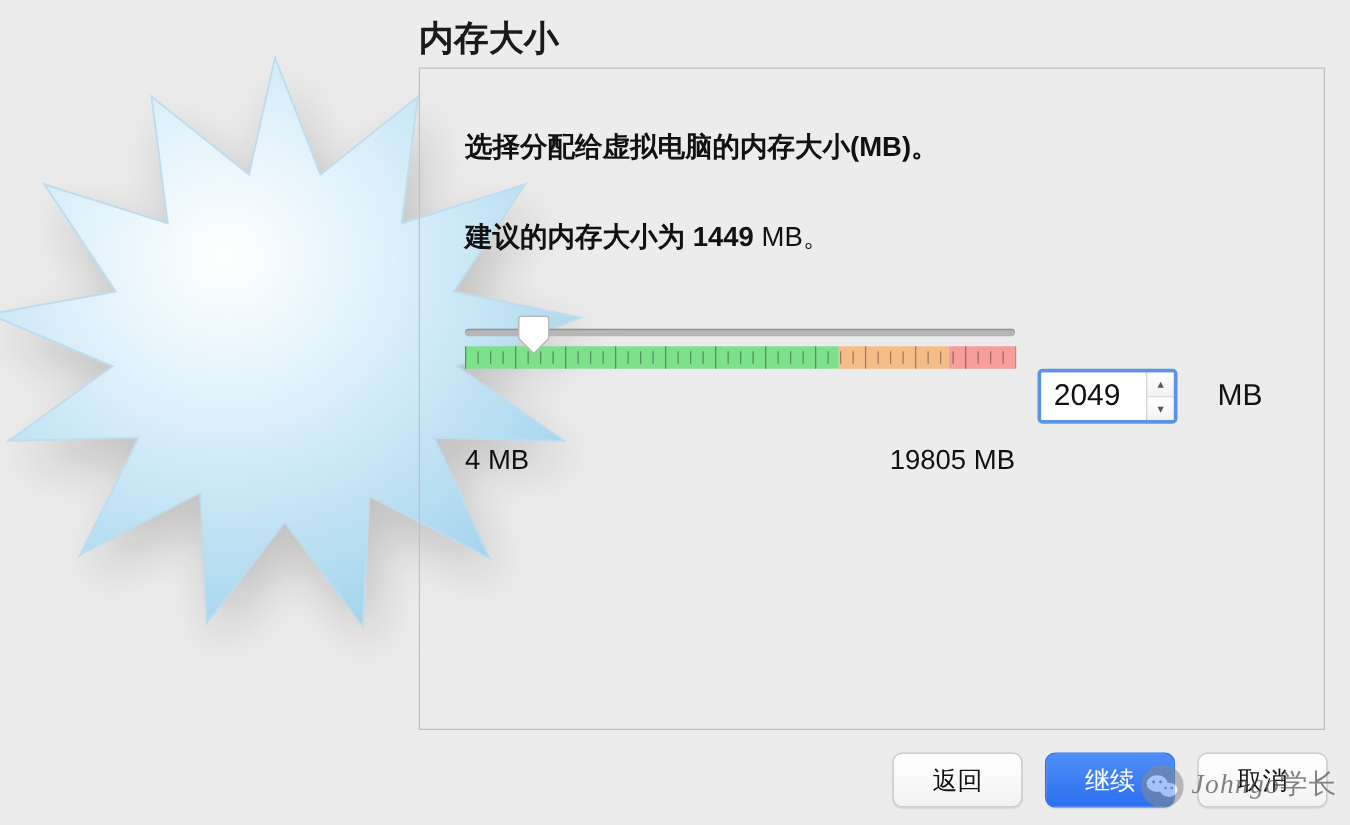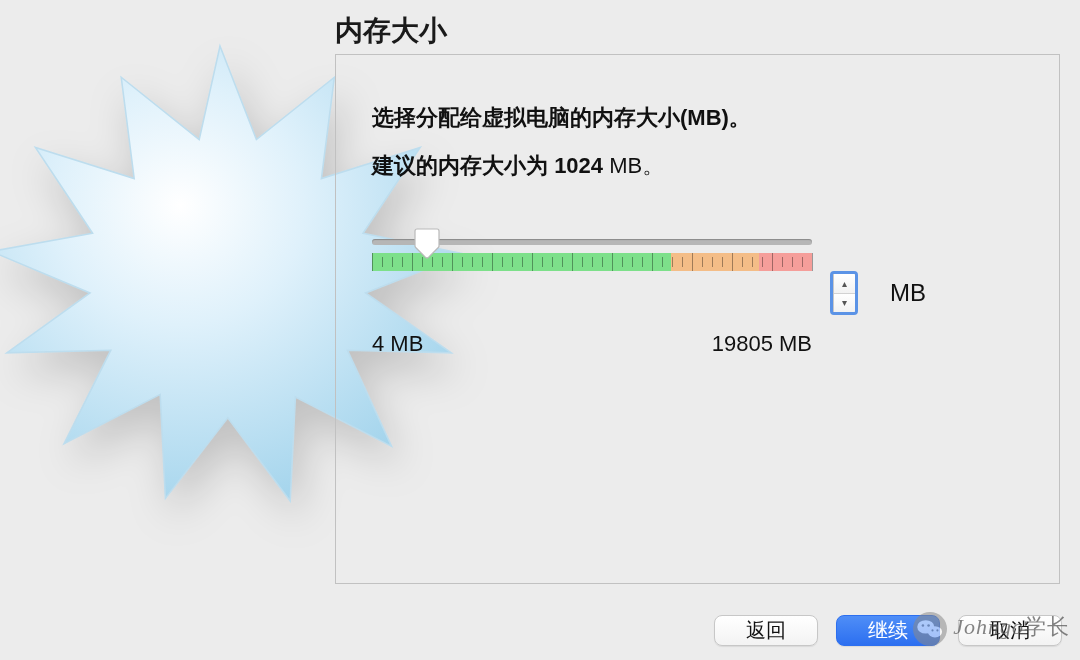--- a/index.html
+++ b/index.html
@@ -44,21 +44,21 @@
       background: transparent;
       z-index: 1;
     }
     .panel-inner {
       padding: 48px 36px 0 36px;
     }
     .desc {
       font-size: 22px;
       font-weight: 600;
       color: #111;
-      margin-bottom: 18px;
+      margin-bottom: 42px;
     }
     .rec-line {
       font-size: 22px;
       font-weight: 600;
       color: #111;
       margin-bottom: 48px;
     }
     .rec-line .strong { font-weight: 800; }
     .rec-line .after { font-weight: 400; }
     .slider-row {
@@ -179,21 +179,21 @@
     .buttons-row {
       position: absolute;
       right: 18px;
       bottom: 14px;
       display: flex;
       gap: 18px;
       z-index: 2;
     }
     .btn {
       min-width: 104px;
-      height: 31px;
+      height: 44px;
       padding: 0 22px;
       border-radius: 8px;
       font-size: 20px;
       font-weight: 500;
       border: 1px solid #c7c7c7;
       background: linear-gradient(#ffffff,#f3f3f3);
       cursor: pointer;
       display: inline-flex;
       align-items: center;
       justify-content: center;
@@ -241,21 +241,21 @@
     <polygon fill="url(#g1)" stroke="#bdddee" stroke-width="1.2" points="200,20 228,92 288,44 278,122 354,98 310,164 388,180 312,210 378,256 298,254 332,328 258,290 254,370 206,306 158,368 154,288 80,326 116,254 36,256 100,210 24,178 102,164 58,98 134,122 124,44 184,92"></polygon>
   </svg>
 </div>
 
 <div class="title">内存大小</div>
 
 <div class="panel">
   <div class="panel-inner">
     <div class="desc">选择分配给虚拟电脑的内存大小(MB)。</div>
     <div class="rec-line">
-      <span>建议的内存大小为 </span><span class="strong">1024</span><span class="after"> MB。</span>
+      <span>建议的内存大小为 </span><span class="strong">1449</span><span class="after"> MB。</span>
     </div>
 
     <div class="slider-row">
       <div>
         <div class="slider-wrap">
           <div class="track"></div>
           <div class="scale">
             <div class="seg seg-green"></div>
             <div class="seg seg-orange"></div>
             <div class="seg seg-red"></div>
@@ -313,20 +313,21 @@
             </svg>
           </div>
         </div>
         <div class="range-labels">
           <span class="min">4 MB</span>
           <span class="max">19805 MB</span>
         </div>
       </div>
 
       <div class="stepper">
+        <input type="text" value="2049" style="">
         <div class="stepper-btns">
           <button type="button">
             <span>▴</span>
           </button>
           <button type="button">
             <span>▾</span>
           </button>
         </div>
       </div>
       <div class="unit">MB</div>

